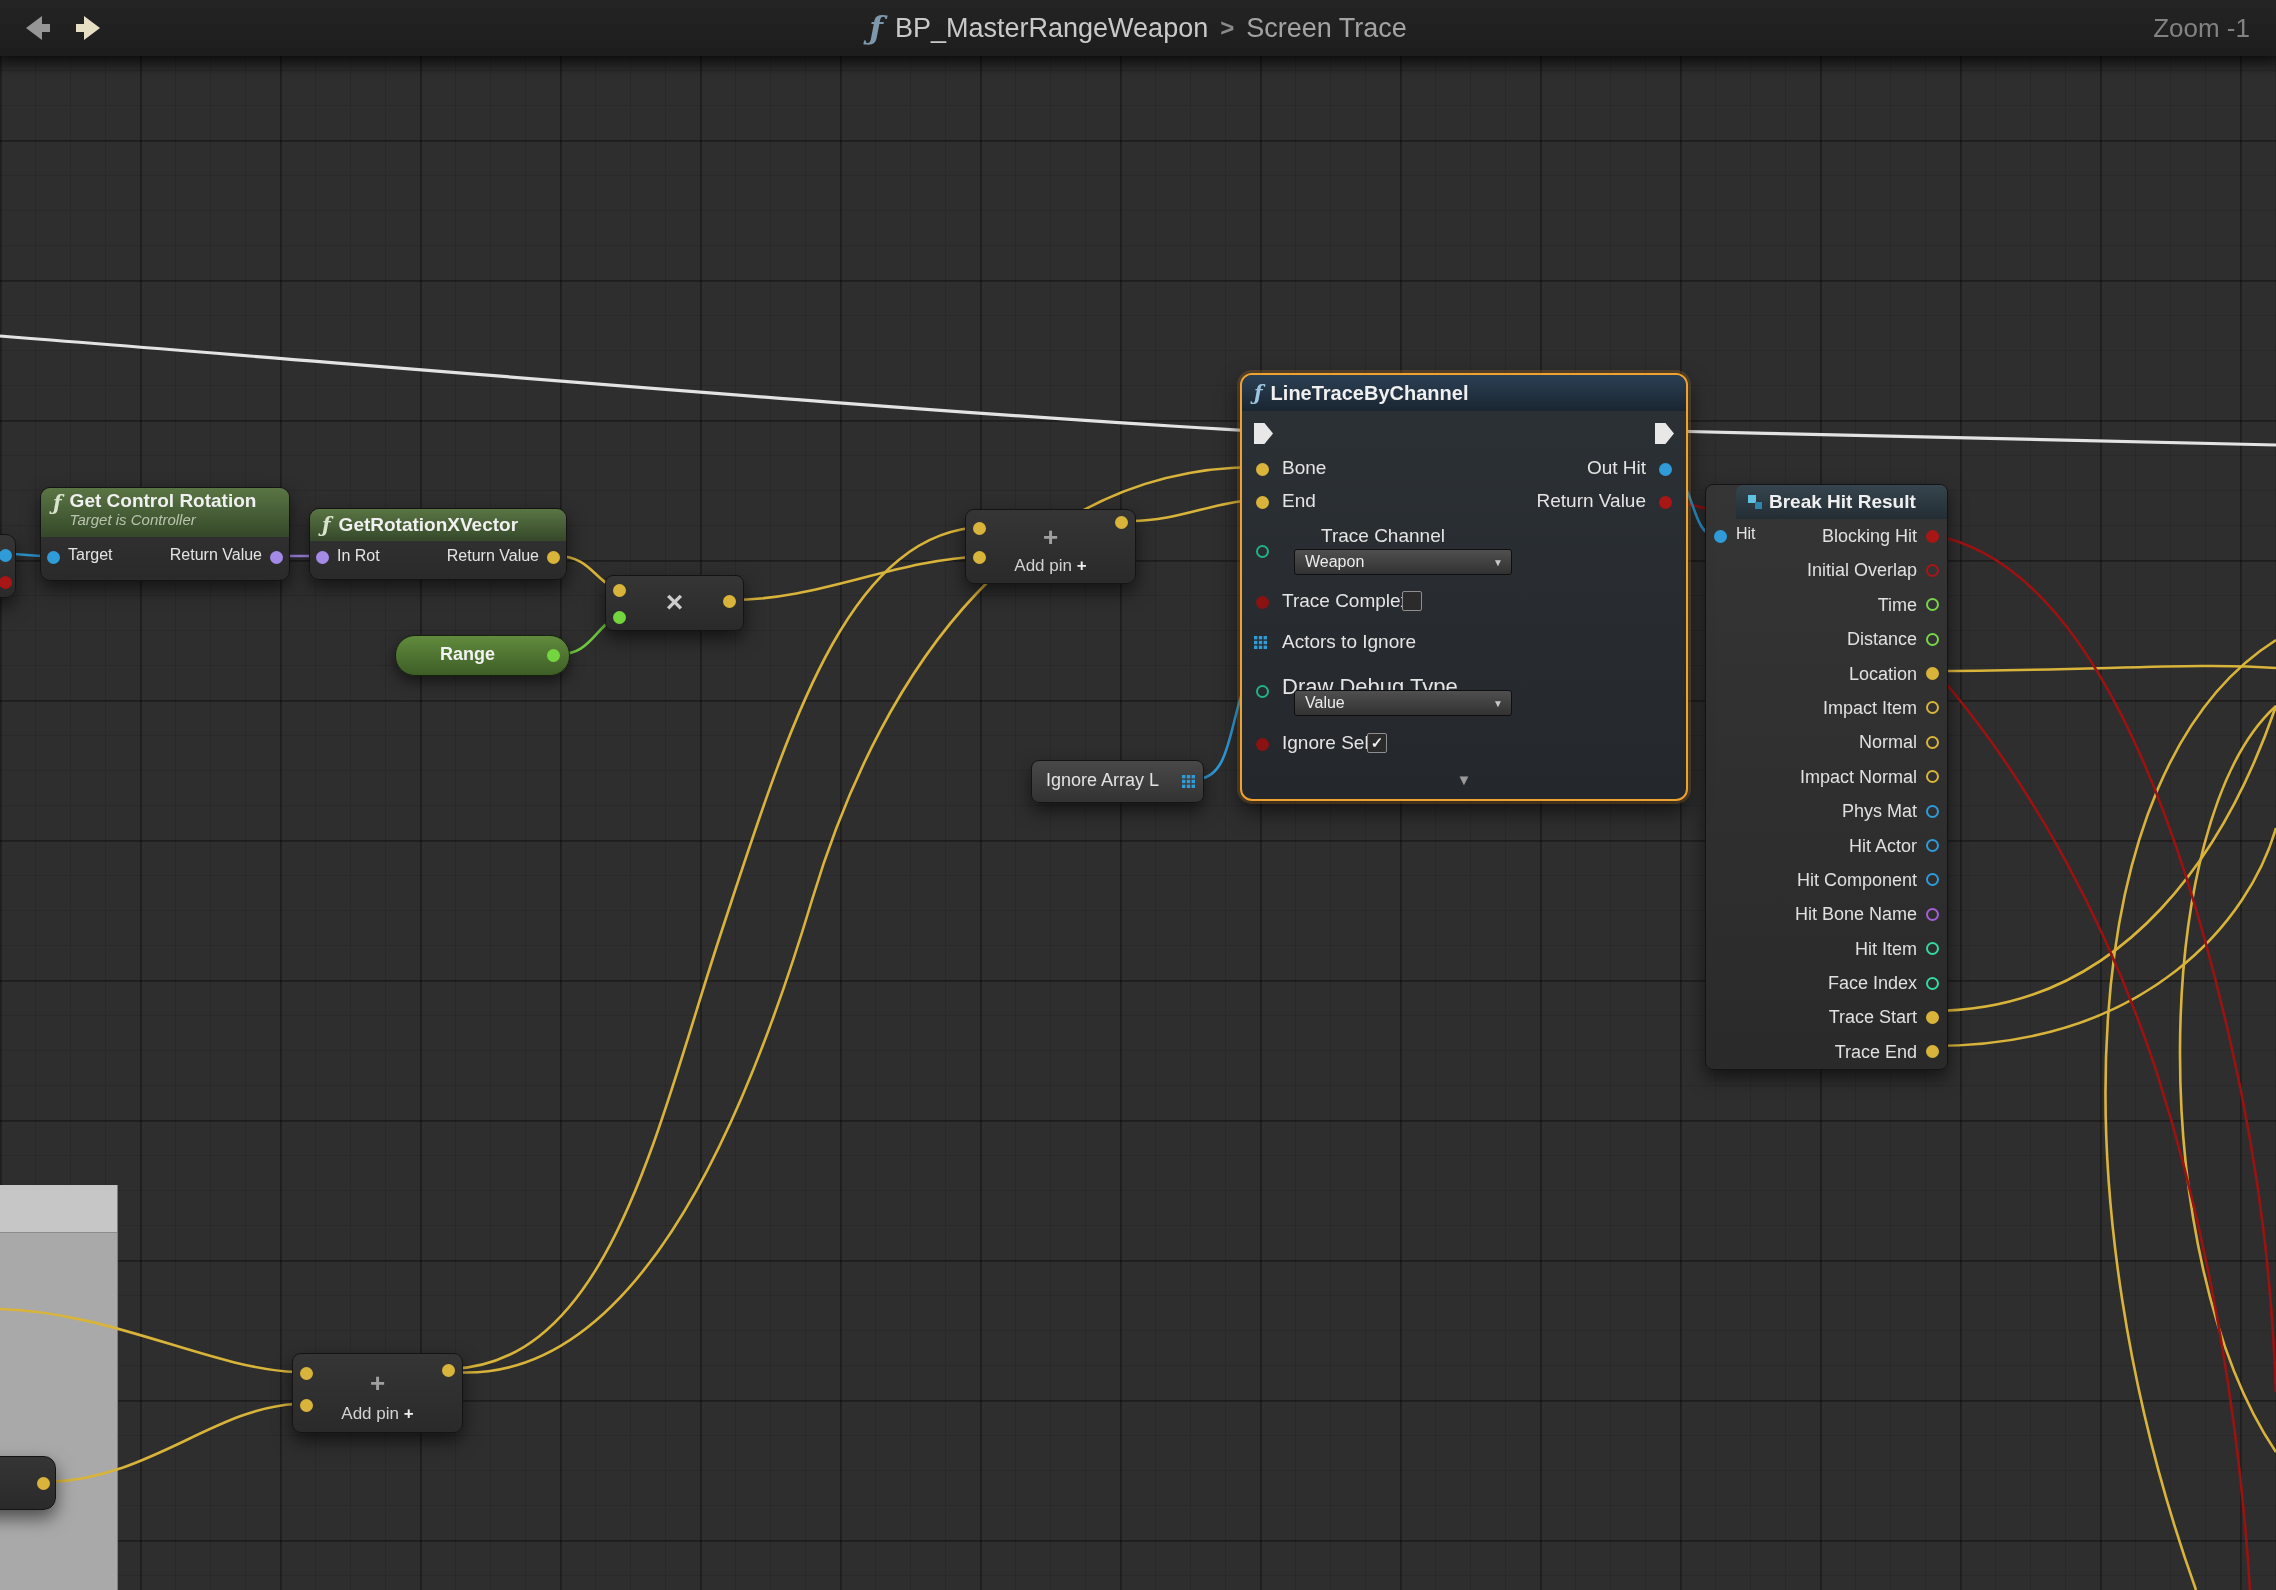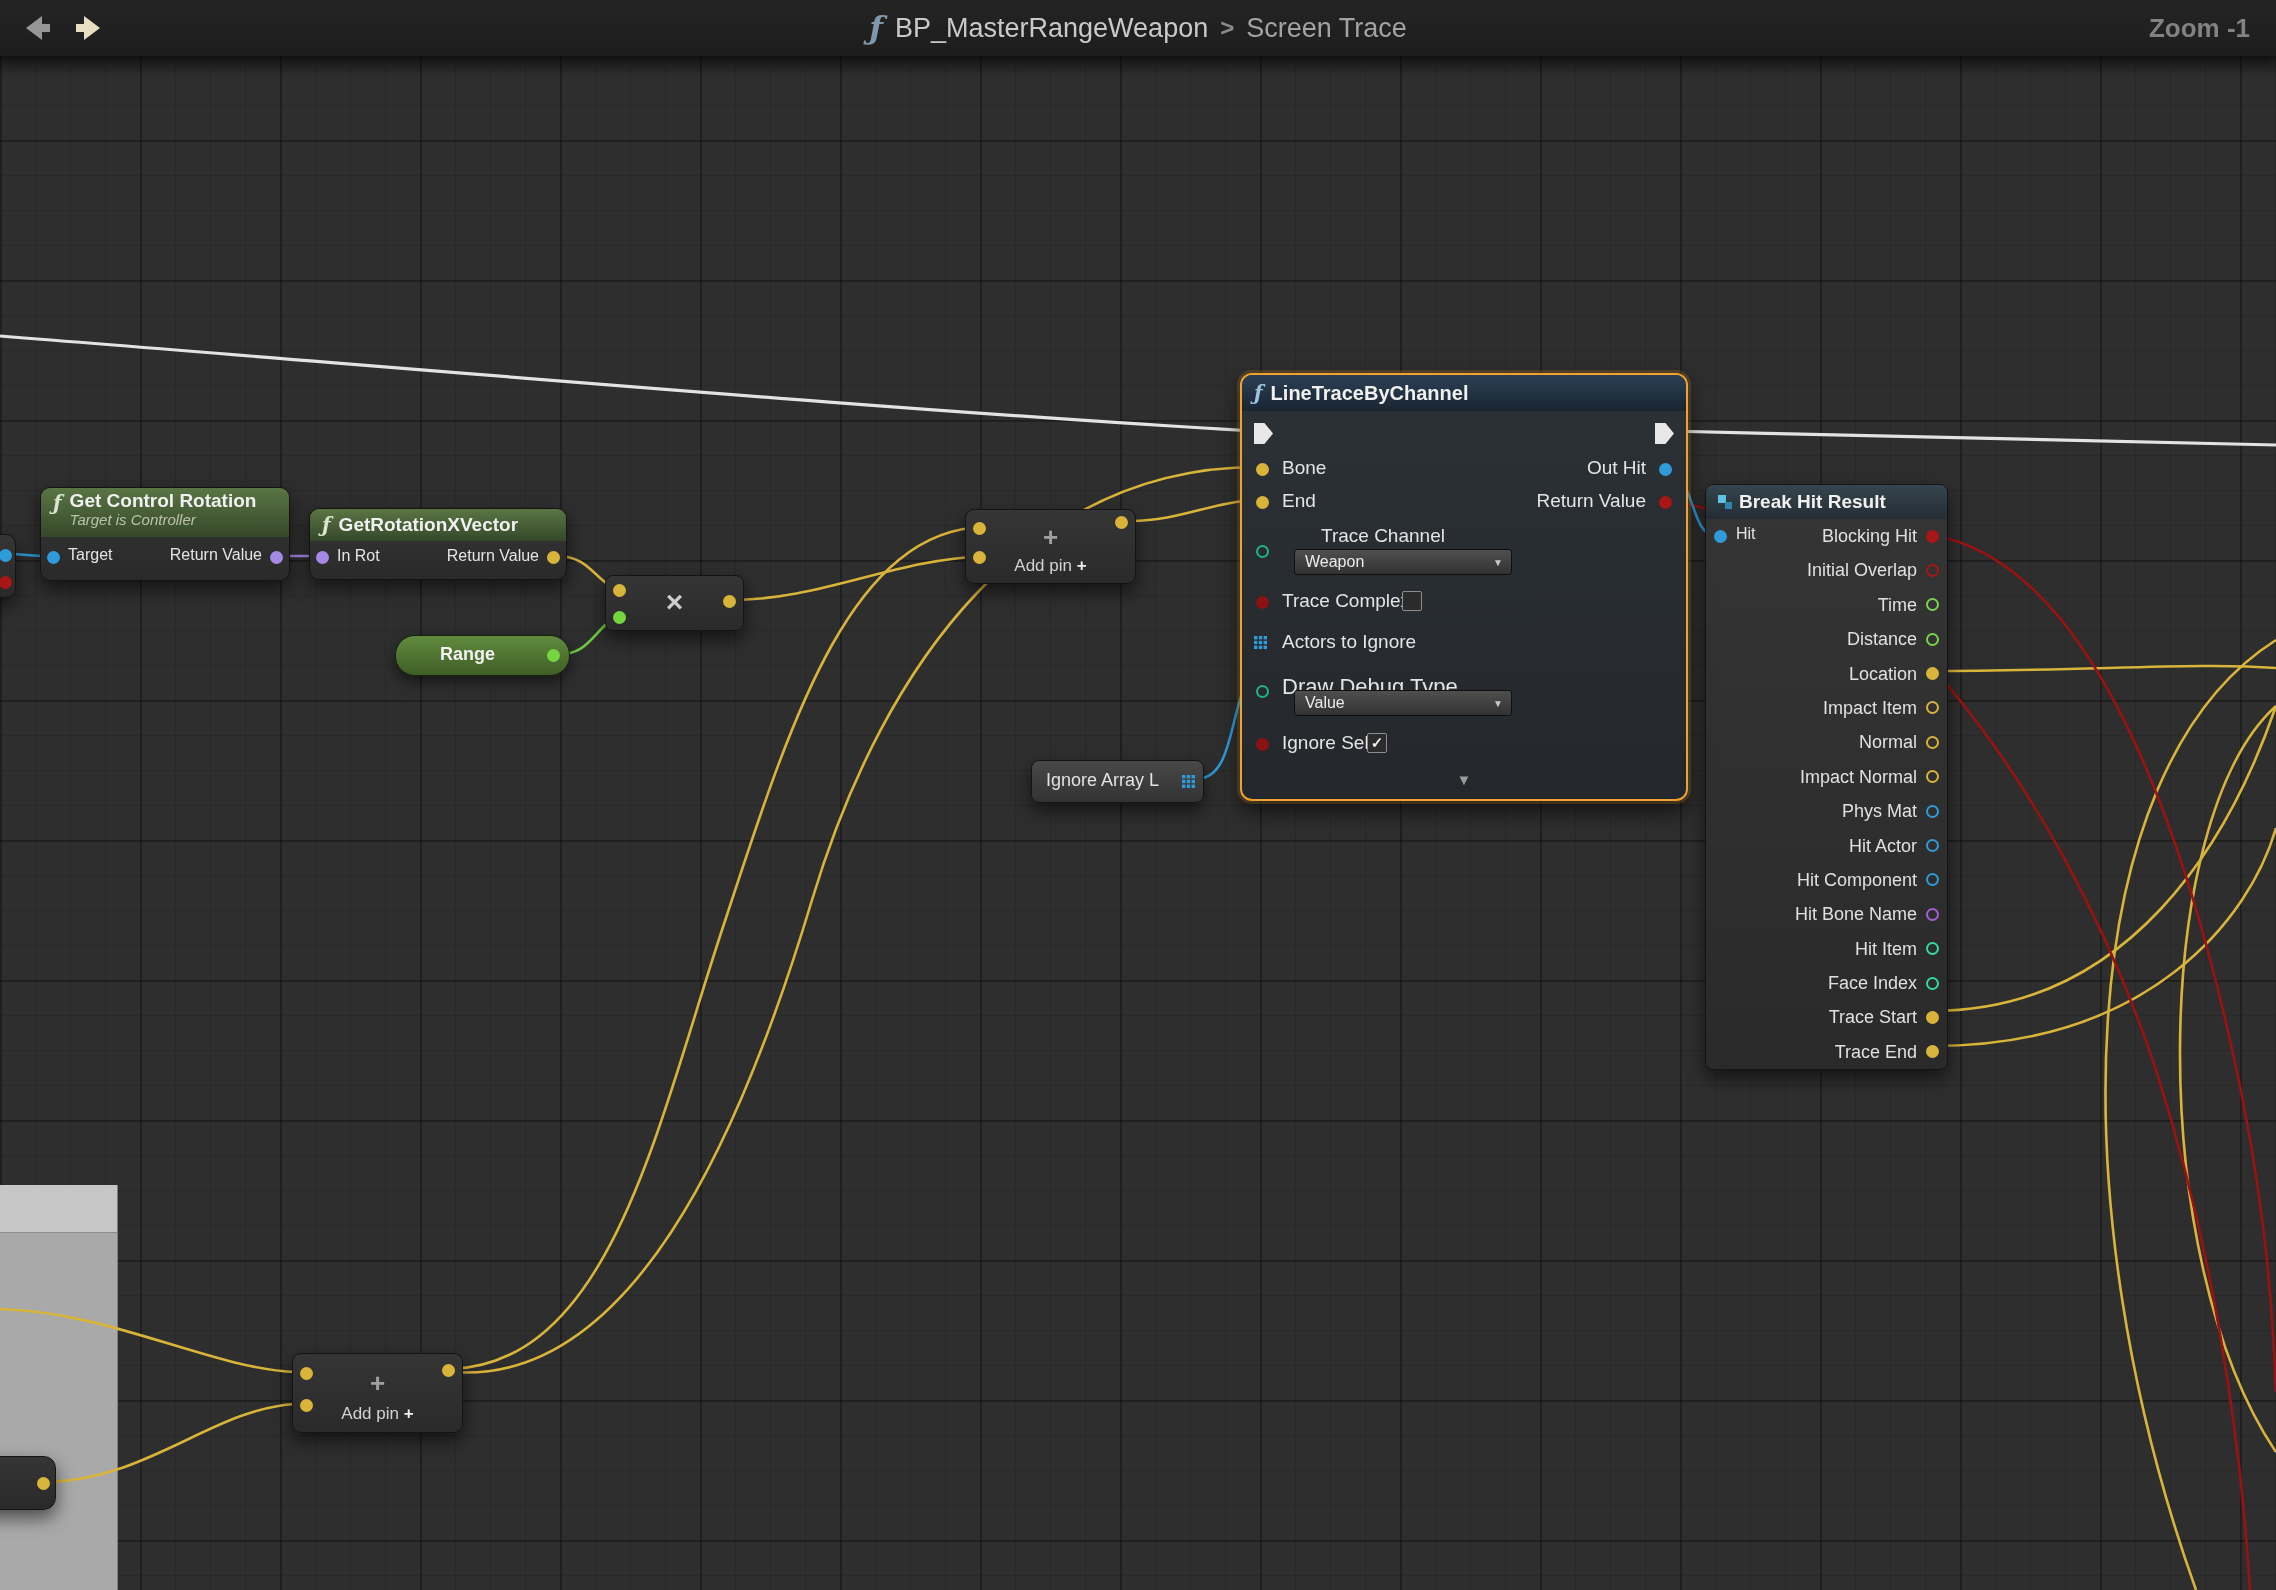--- a/index.html
+++ b/index.html
@@ -13,30 +13,30 @@
   
   #toolbar{position:absolute;left:0;top:0;right:0;height:56px;background:linear-gradient(#242424,#1d1d1d);
     z-index:50;box-shadow:0 4px 12px rgba(0,0,0,0.55);display:flex;align-items:center;}
   .nav-arrows{display:flex;gap:14px;margin-left:20px;}
   .nav-btn{width:36px;height:30px;cursor:pointer;}
   #tb-title{position:absolute;left:50%;transform:translateX(-50%);display:flex;align-items:center;gap:12px;white-space:nowrap;}
   #tb-title .fx-big{color:#7f97ab;font-size:32px;}
   #tb-title .bp-name{color:#c9c9c9;font-size:27px;}
   #tb-title .sep{color:#8a8a8a;font-size:24px;font-weight:bold;}
   #tb-title .graph-name{color:#a3a3a3;font-size:27px;}
-  #zoom-label{position:absolute;right:26px;color:#828282;font-size:26px;font-weight:bold;}
+  #zoom-label{position:absolute;right:26px;color:#828282;font-size:26px;font-weight:normal;}
   .top-shade{position:absolute;top:56px;left:0;right:0;height:20px;background:linear-gradient(rgba(0,0,0,.4),transparent);z-index:40;pointer-events:none;}
   
   .node{position:absolute;background:linear-gradient(#353535,#2a2a2a);border:1px solid #141414;border-radius:10px;
     box-shadow:0 8px 18px rgba(0,0,0,0.55);z-index:10;}
   .hdr{position:absolute;left:0;top:0;right:0;display:flex;align-items:center;gap:8px;padding:0 12px;
     border-radius:9px 9px 0 0;color:#f0f0f0;font-weight:bold;font-size:19px;}
   .hdr.green{background:linear-gradient(180deg,#5a7544,#35482a);}
   .hdr.navy{background:linear-gradient(180deg,#2b4054,#192531);}
-  .hdr.slate{background:linear-gradient(180deg,#36454e,#232d34);}
+  .hdr.slate{background:linear-gradient(180deg,#36454e,#232d34);margin-left:30px;}
   .fx{font-family:"DejaVu Serif",serif;font-style:italic;font-weight:bold;}
   .hdr .fx{font-size:20px;color:#d8e4cc;}
   .hdr.navy .fx{color:#9cc4de;}
   .pin{position:absolute;width:13px;height:13px;border-radius:50%;box-sizing:border-box;}
   .pin.solid{background:var(--pc);}
   .pin.hollow{border:2.5px solid var(--pc);}
   .c-yellow{--pc:#d9b43a}.c-red{--pc:#a81616}.c-darkred{--pc:#8a1212}.c-green{--pc:#77d44c}
   .c-brightgreen{--pc:#74d63e}.c-blue{--pc:#2f9bd8}.c-lavender{--pc:#a489e6}.c-teal{--pc:#21b286}
   .c-seafoam{--pc:#32d9a2}.c-purple{--pc:#a45fd6}
   .plabel{position:absolute;color:#e4e4e4;font-size:16px;white-space:nowrap;}

